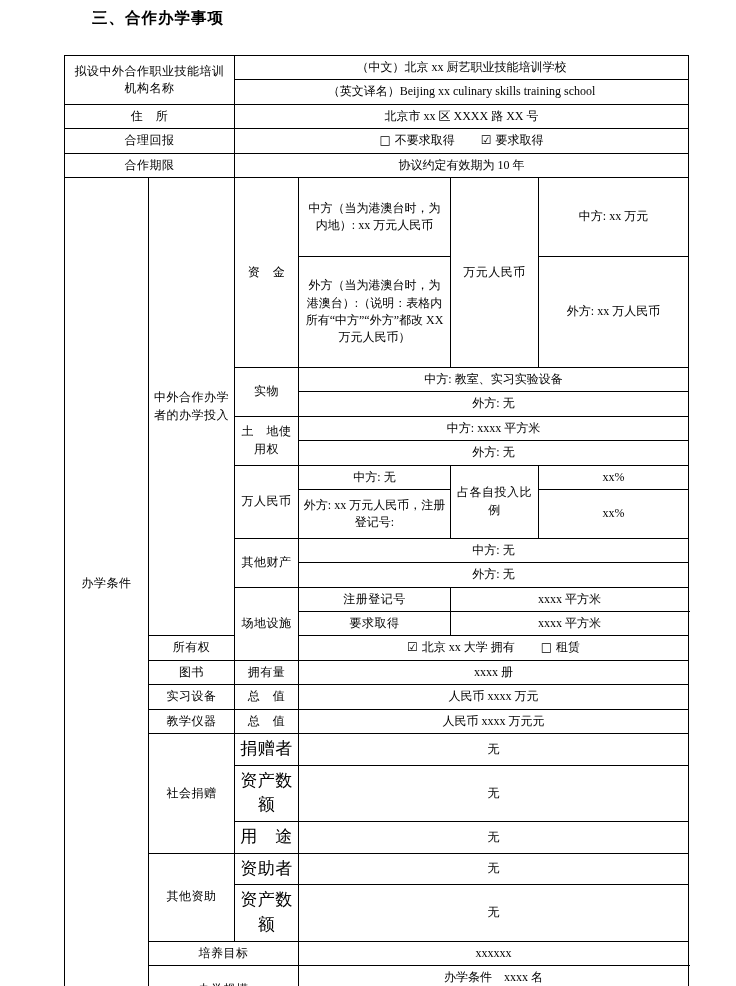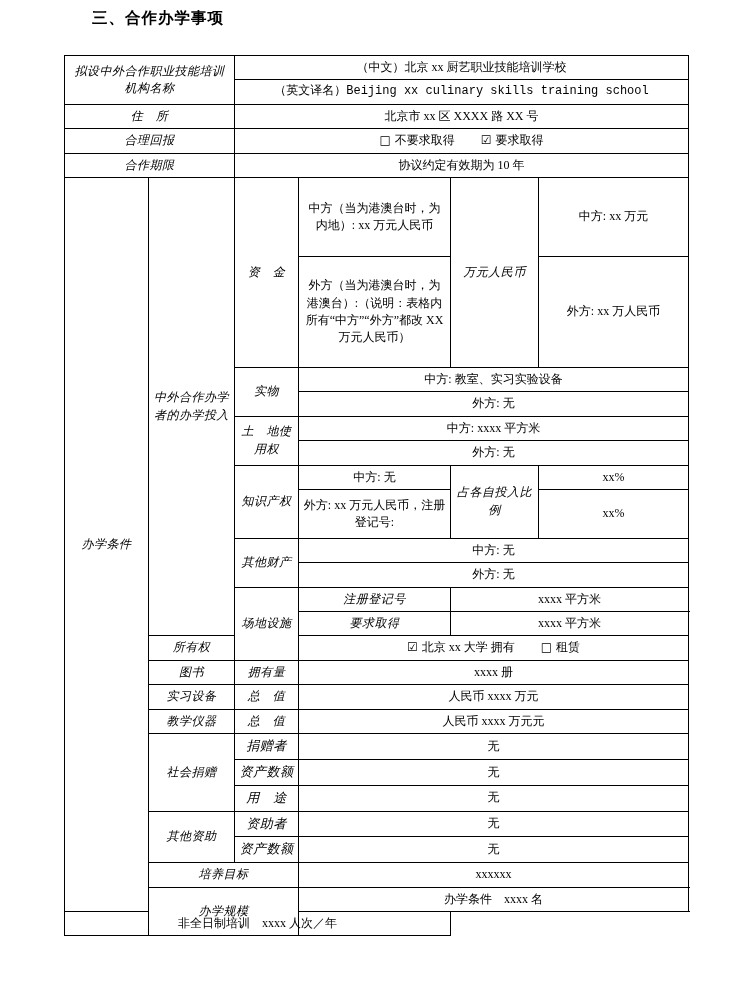--- a/index.html
+++ b/index.html
@@ -41,30 +41,29 @@
   table.main td {
     border: 1px solid #000000;
     padding: 3px 4px;
     vertical-align: middle;
     text-align: center;
     line-height: 1.45;
     word-break: break-word;
   }
   .lbl {
     letter-spacing: 0.5px;
-    font-style: italic;
   }
   .val {
     text-align: center;
   }
   .small {
-    font-size: 13px;
+    font-size: 17px;
   }
   .en {
-    font-family: Liberation Mono, monospace;
+    font-family: Liberation Serif, serif;
   }
   .chk {
     display: inline-block;
     margin: 0 4px 0 0;
     font-family: "DejaVu Sans", sans-serif;
     font-size: 12px;
   }
   .gap {
     display: inline-block;
     width: 26px;
@@ -139,21 +138,21 @@
 
       <tr>
         <td class="lbl" rowspan="2">土　地使用权</td>
         <td class="val" colspan="3">中方: xxxx 平方米</td>
       </tr>
       <tr>
         <td class="val" colspan="3">外方: 无</td>
       </tr>
 
       <tr>
-        <td class="lbl" rowspan="2">知识产权</td>
+        <td class="lbl" rowspan="2">万人民币</td>
         <td class="val">中方: 无</td>
         <td class="lbl" rowspan="2">占各自投入比例</td>
         <td class="val">xx%</td>
       </tr>
       <tr>
         <td class="val" style="height:42px">外方: xx 万元人民币，注册登记号:</td>
         <td class="val">xx%</td>
       </tr>
 
       <tr>

